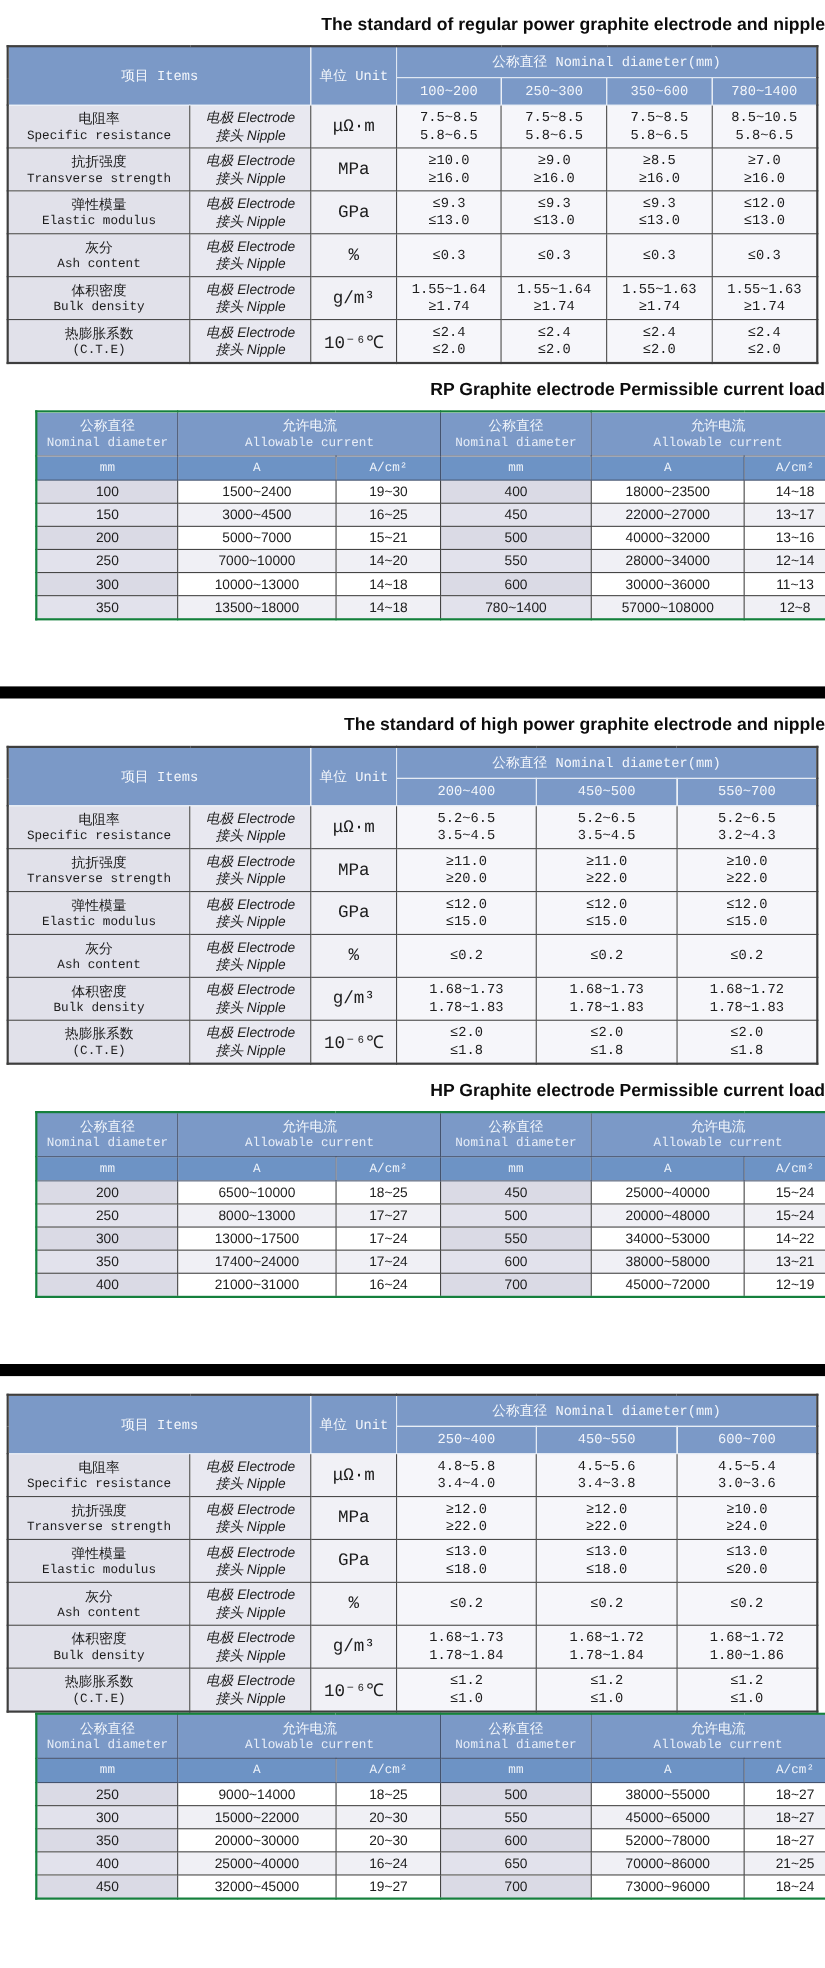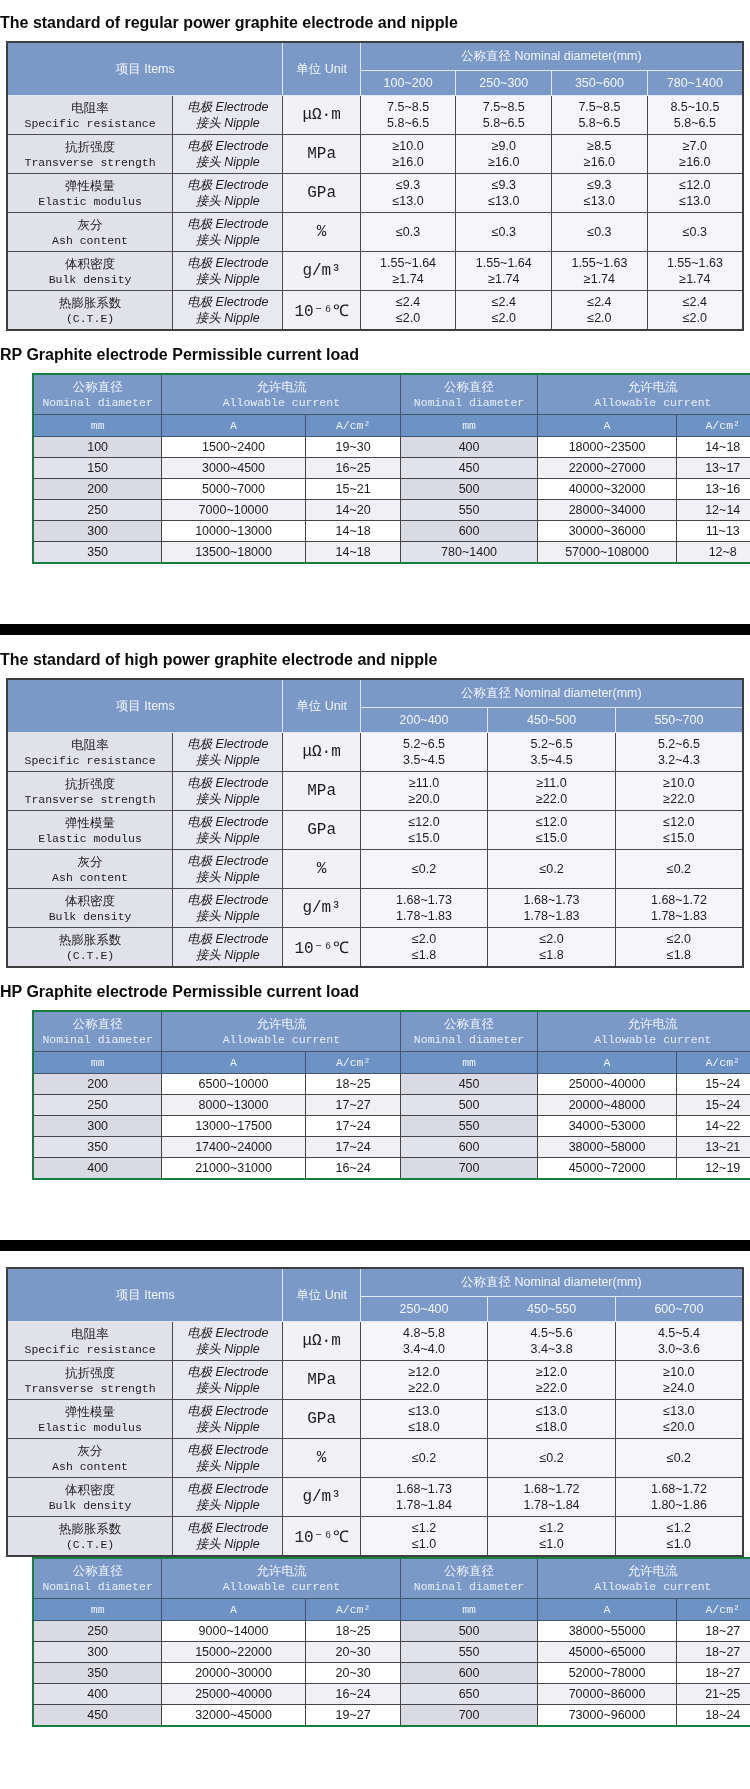--- a/index.html
+++ b/index.html
@@ -1,34 +1,34 @@
 <!DOCTYPE html>
 <html><head>
 <meta charset="utf-8">
 <style>
   html,body{margin:0;padding:0;background:#ffffff;}
   body{width:750px;font-family:"Liberation Sans",sans-serif;color:#1c1c1c;}
   .doc{padding:2px 0 40px 0;}
-  .section-title{font-size:16px;font-weight:bold;text-align:left;margin:12px 0 9px;color:#0c0c0c;font-family:"Liberation Sans",sans-serif;}
+  .section-title{font-size:16px;font-weight:bold;text-align:right;margin:12px 0 9px;color:#0c0c0c;font-family:"Liberation Sans",sans-serif;}
   .load-title{margin:15px 0 9px;}
   .black-bar{height:11px;background:#000000;margin:60px 0 16px;}
   table{border-collapse:collapse;width:738px;margin:0 auto;table-layout:fixed;}
   .spec-table{border:2px solid #3e3e3e;}
   .load-table{border:2px solid #15803d;margin-left:32px;}
   th,td{overflow:hidden;}
   
   .spec-table .hd{background:#7b99c7;color:#f3f6fb;font-weight:normal;border:1px solid #dfe7f2;
-    font-family:Liberation Sans, sans-serif;font-size:12.5px;padding:5px 2px;text-align:center;}
+    font-family:Liberation Mono, monospace;font-size:12.5px;padding:5px 2px;text-align:center;}
   .hd-range{font-size:12px;padding:4px 2px;}
   
   .spec-table td{border:1px solid #4a4a4a;padding:3px 2px;text-align:center;vertical-align:middle;}
   .c-label{background:#e1e1ea;}
   .c-part{background:#e8e8f0;font-style:italic;}
   .c-unit{background:#f1f1f6;font-family:"Liberation Mono","DejaVu Sans Mono",monospace;font-size:16px;}
-  .c-val{background:#f6f6fa;font-family:Liberation Sans, sans-serif;font-size:12.5px;}
+  .c-val{background:#f6f6fa;font-family:Liberation Mono, monospace;font-size:12.5px;}
   .cn{font-size:12.5px;line-height:16px;}
   .en{font-family:"Liberation Mono","DejaVu Sans Mono",monospace;font-size:11.5px;line-height:15px;}
   .vline{line-height:16px;}
   
   .load-table .lhd{background:#7b99c7;color:#f1f5fb;font-weight:normal;border:1px solid #44536f;padding:4px 2px;text-align:center;}
   .load-table .lhd .cn{font-size:12.5px;}
   .load-table .lhd .en{font-size:11.5px;color:#e8eef8;}
   .load-table .lhd2{background:#6d93c5;color:#eef3fa;font-weight:normal;border:1px solid #44536f;
     font-family:"Liberation Mono","DejaVu Sans Mono",monospace;font-size:11.5px;padding:4px 2px;text-align:center;}
   

